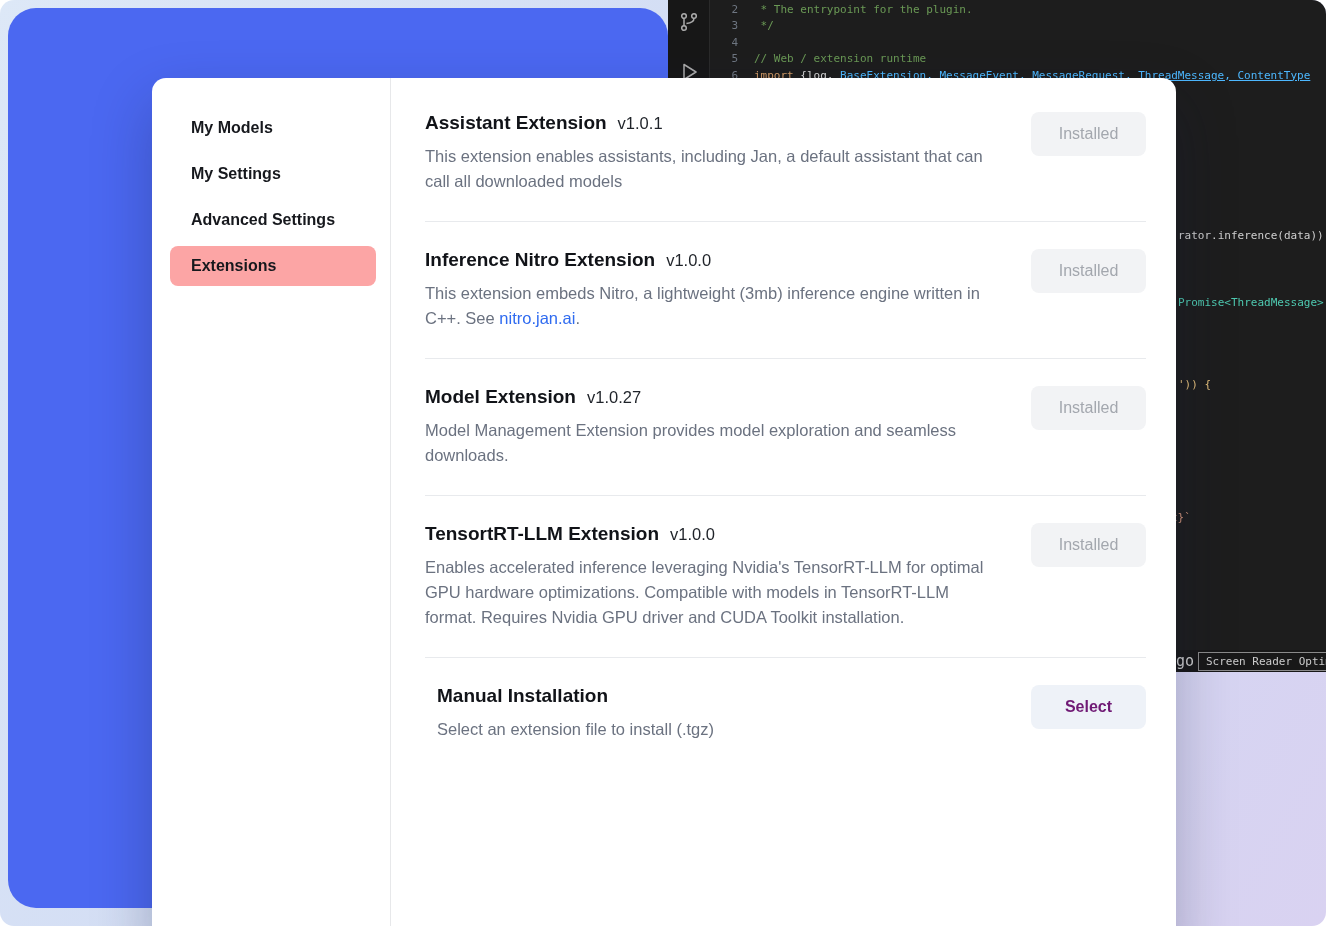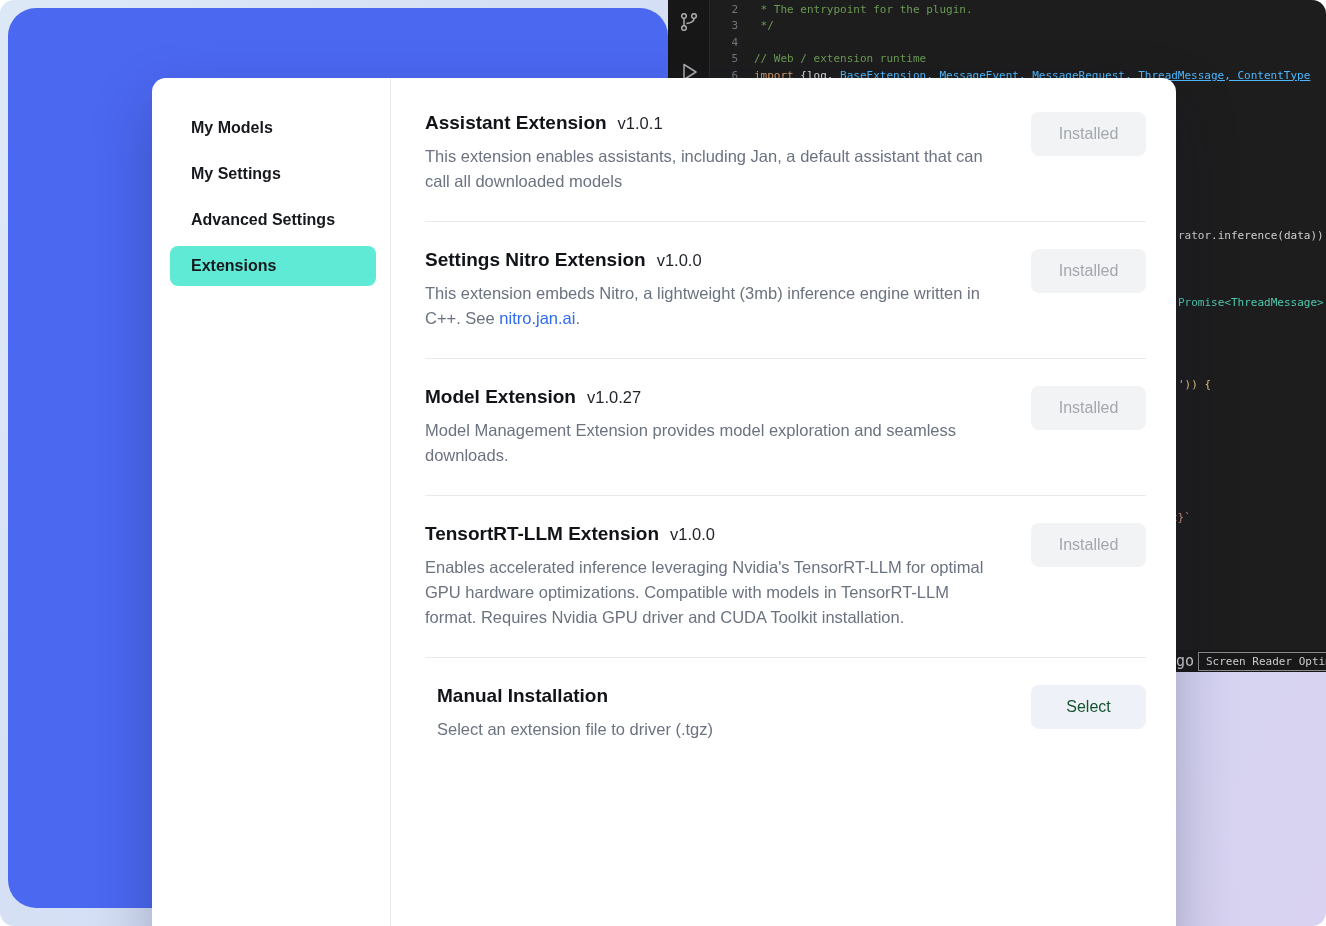--- a/index.html
+++ b/index.html
@@ -56,41 +56,41 @@
     display:flex; overflow:hidden;
   }
   .nav {
     width:239px; flex:0 0 239px; border-right:1px solid #e7e8ea;
     padding:30px 14px 0 18px;
   }
   .nav-item {
     font-size:16px; font-weight:700; color:#16181d;
     padding:11px 21px; border-radius:8px; margin-bottom:6px; cursor:pointer;
   }
-  .nav-item.active { background:#5eead4; }
+  .nav-item.active { background:#fca5a5; }
   .main { flex:1; padding:30px 30px 0 34px; overflow:hidden; }
   .section {
     display:flex; justify-content:space-between; align-items:flex-start;
     padding:27px 0; border-bottom:1px solid #e8eaed;
   }
   .section:first-child { padding-top:4px;gap:22px; }
   .section:last-child { border-bottom:none;margin-left:12px; }
   .sec-text { width:578px; }
   .sec-title-row { display:flex; align-items:baseline; gap:11px; }
   .sec-title { font-size:19px; font-weight:700; color:#111318; }
   .sec-version { font-size:16.5px; font-weight:400; color:#1f2329; }
   .sec-desc { margin-top:10px; font-size:16.5px; line-height:25px; color:#6b7280; }
   .desc-link { color:#2f6bf0; text-decoration:none; cursor:pointer; }
   .btn {
     flex:0 0 auto; min-width:115px; height:44px; border:none; border-radius:8px;
     font-family:"Liberation Sans",sans-serif; font-size:16px; 
     padding:0 18px;
   }
   .btn-installed { background:#f2f3f5; color:#a3a7ae; font-weight:500; cursor:default; }
-  .btn-select { background:#eef2f8; color:#14532d; font-weight:400; cursor:pointer; }
+  .btn-select { background:#eef2f8; color:#701a75; font-weight:700; cursor:pointer; }
 </style>
 </head>
 <body>
 
 <div class="page">
 
   <div class="blue-panel"></div>
 
   <div class="editor">
     <div class="activity-bar">
@@ -161,21 +161,21 @@
             <span class="sec-version">v1.0.1</span>
           </div>
           <div class="sec-desc">This extension enables assistants, including Jan, a default assistant that can call all downloaded models</div>
         </div>
         <button class="btn btn-installed">Installed</button>
       </div>
 
       <div class="section">
         <div class="sec-text">
           <div class="sec-title-row">
-            <span class="sec-title">Settings Nitro Extension</span>
+            <span class="sec-title">Inference Nitro Extension</span>
             <span class="sec-version">v1.0.0</span>
           </div>
           <div class="sec-desc"><span>This extension embeds Nitro, a lightweight (3mb) inference engine written in C++. See </span><a class="desc-link">nitro.jan.ai</a><span>.</span></div>
         </div>
         <button class="btn btn-installed">Installed</button>
       </div>
 
       <div class="section">
         <div class="sec-text">
           <div class="sec-title-row">
@@ -196,21 +196,21 @@
           <div class="sec-desc">Enables accelerated inference leveraging Nvidia's TensorRT-LLM for optimal GPU hardware optimizations. Compatible with models in TensorRT-LLM format. Requires Nvidia GPU driver and CUDA Toolkit installation.</div>
         </div>
         <button class="btn btn-installed">Installed</button>
       </div>
 
       <div class="section">
         <div class="sec-text">
           <div class="sec-title-row">
             <span class="sec-title">Manual Installation</span>
           </div>
-          <div class="sec-desc">Select an extension file to driver (.tgz)</div>
+          <div class="sec-desc">Select an extension file to install (.tgz)</div>
         </div>
         <button class="btn btn-select">Select</button>
       </div>
 
     </main>
   </div>
 
 </div>
 
 </body></html>

